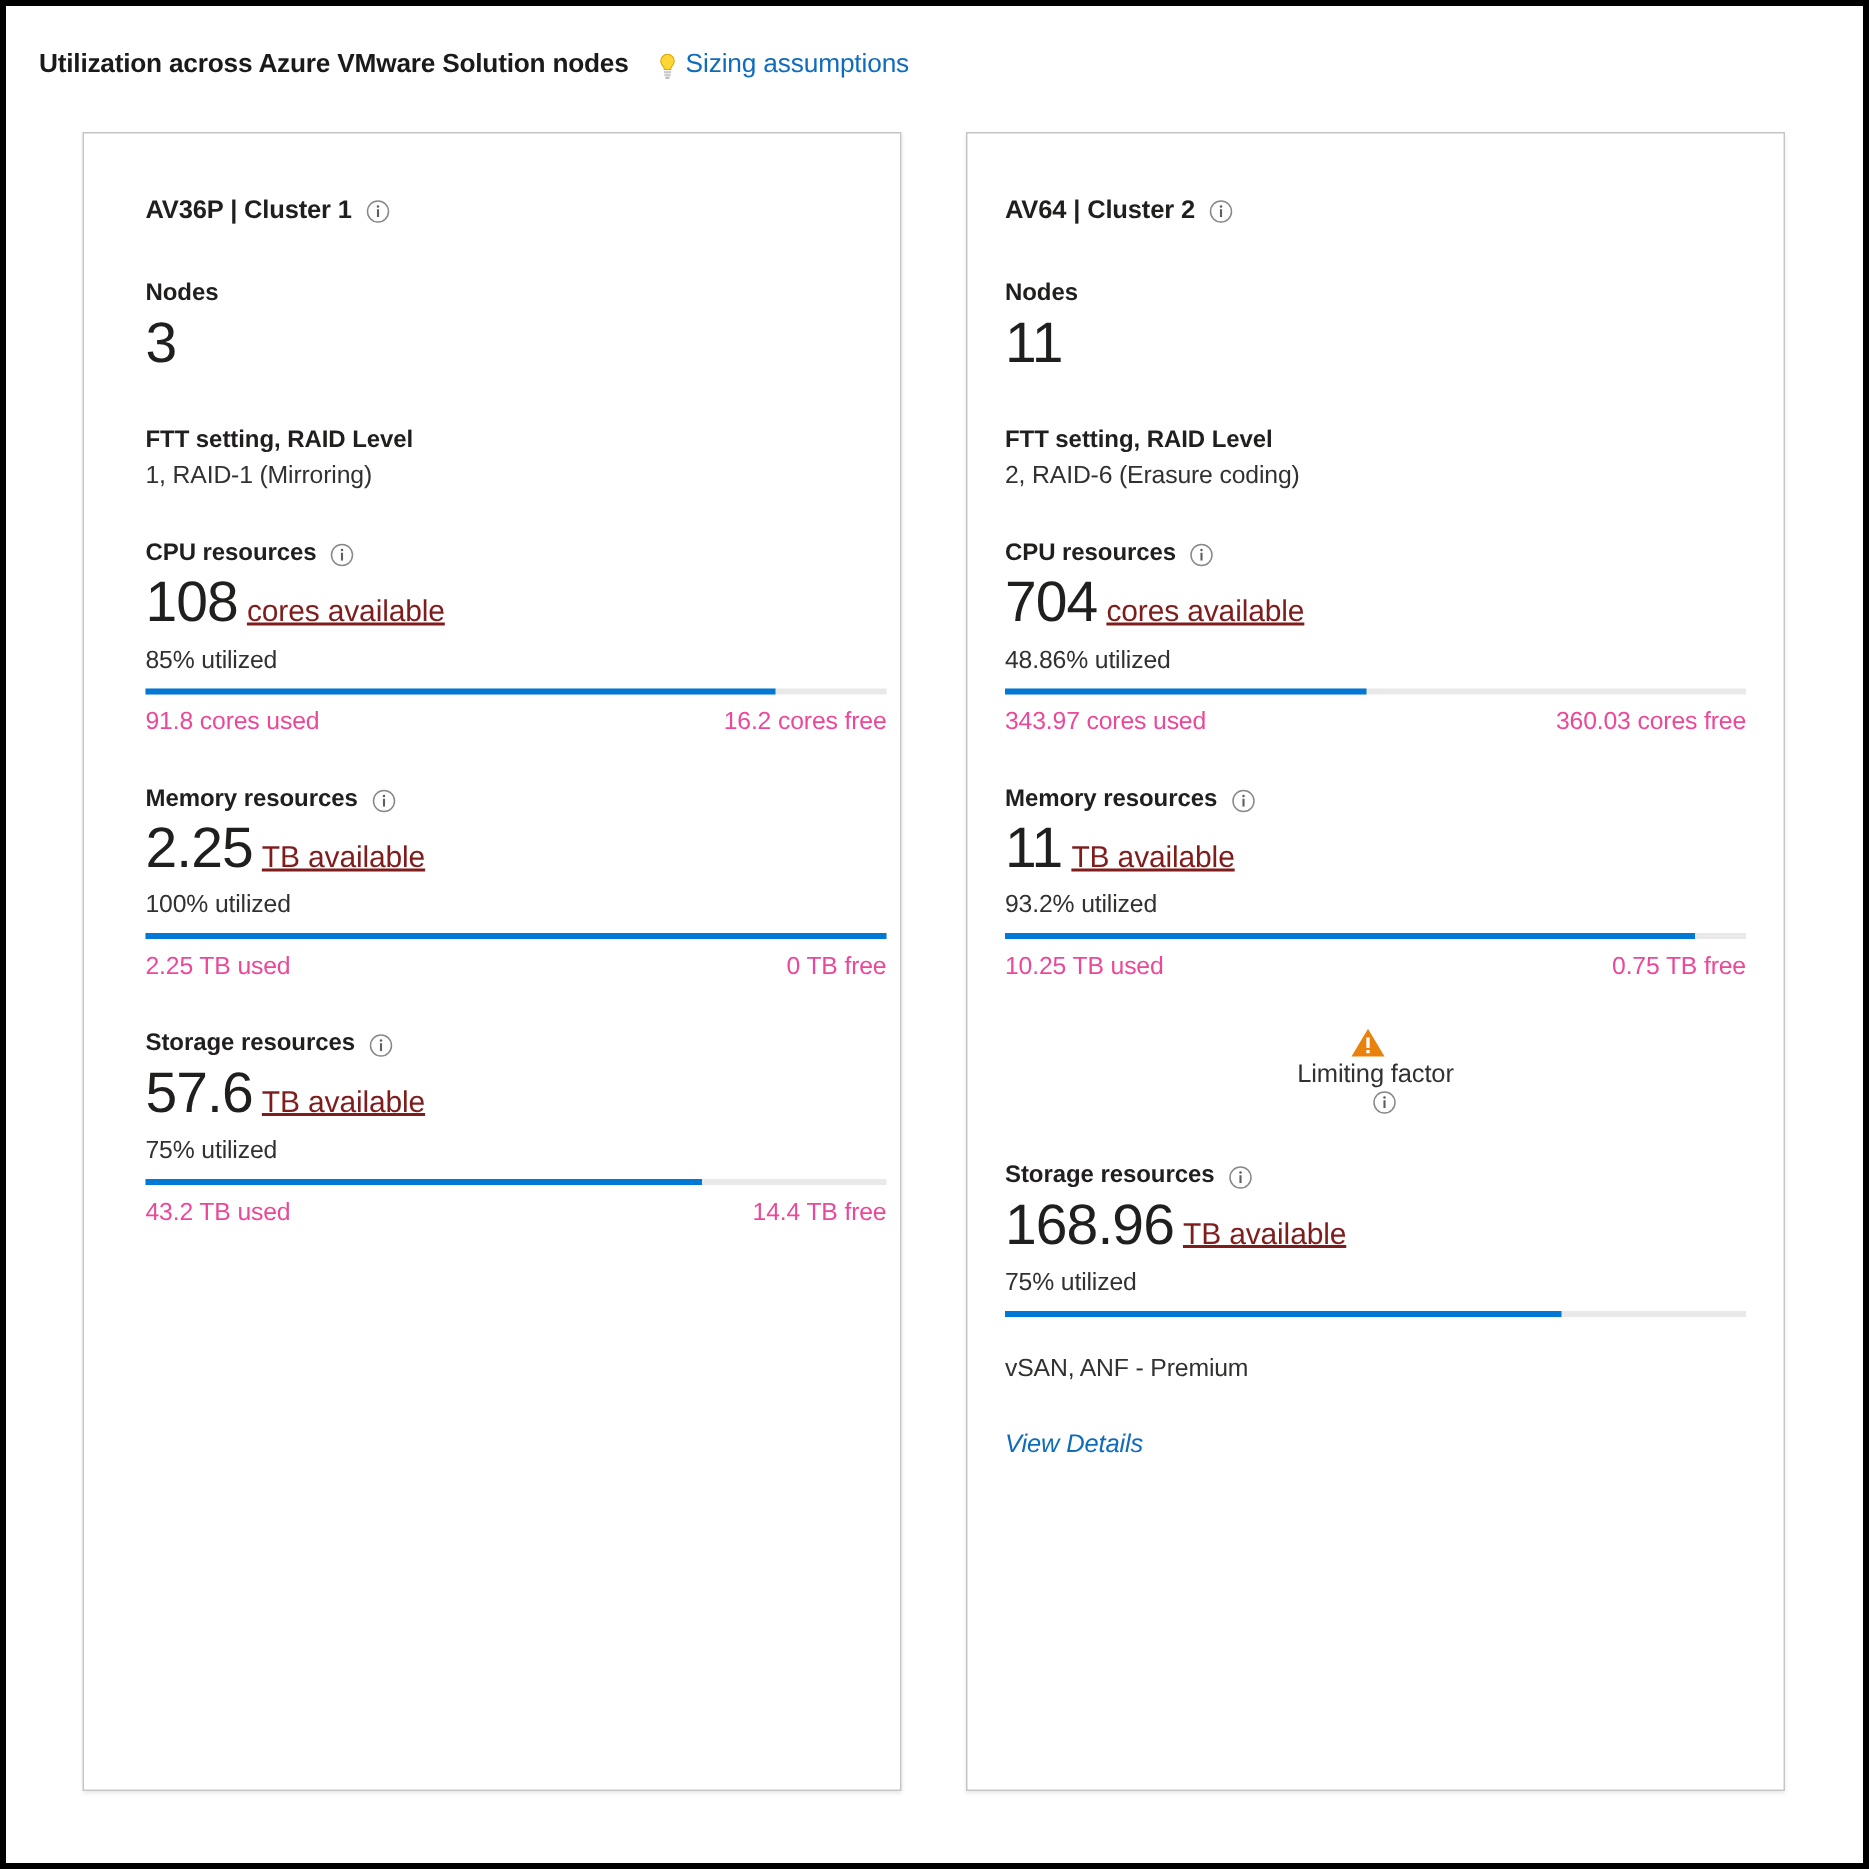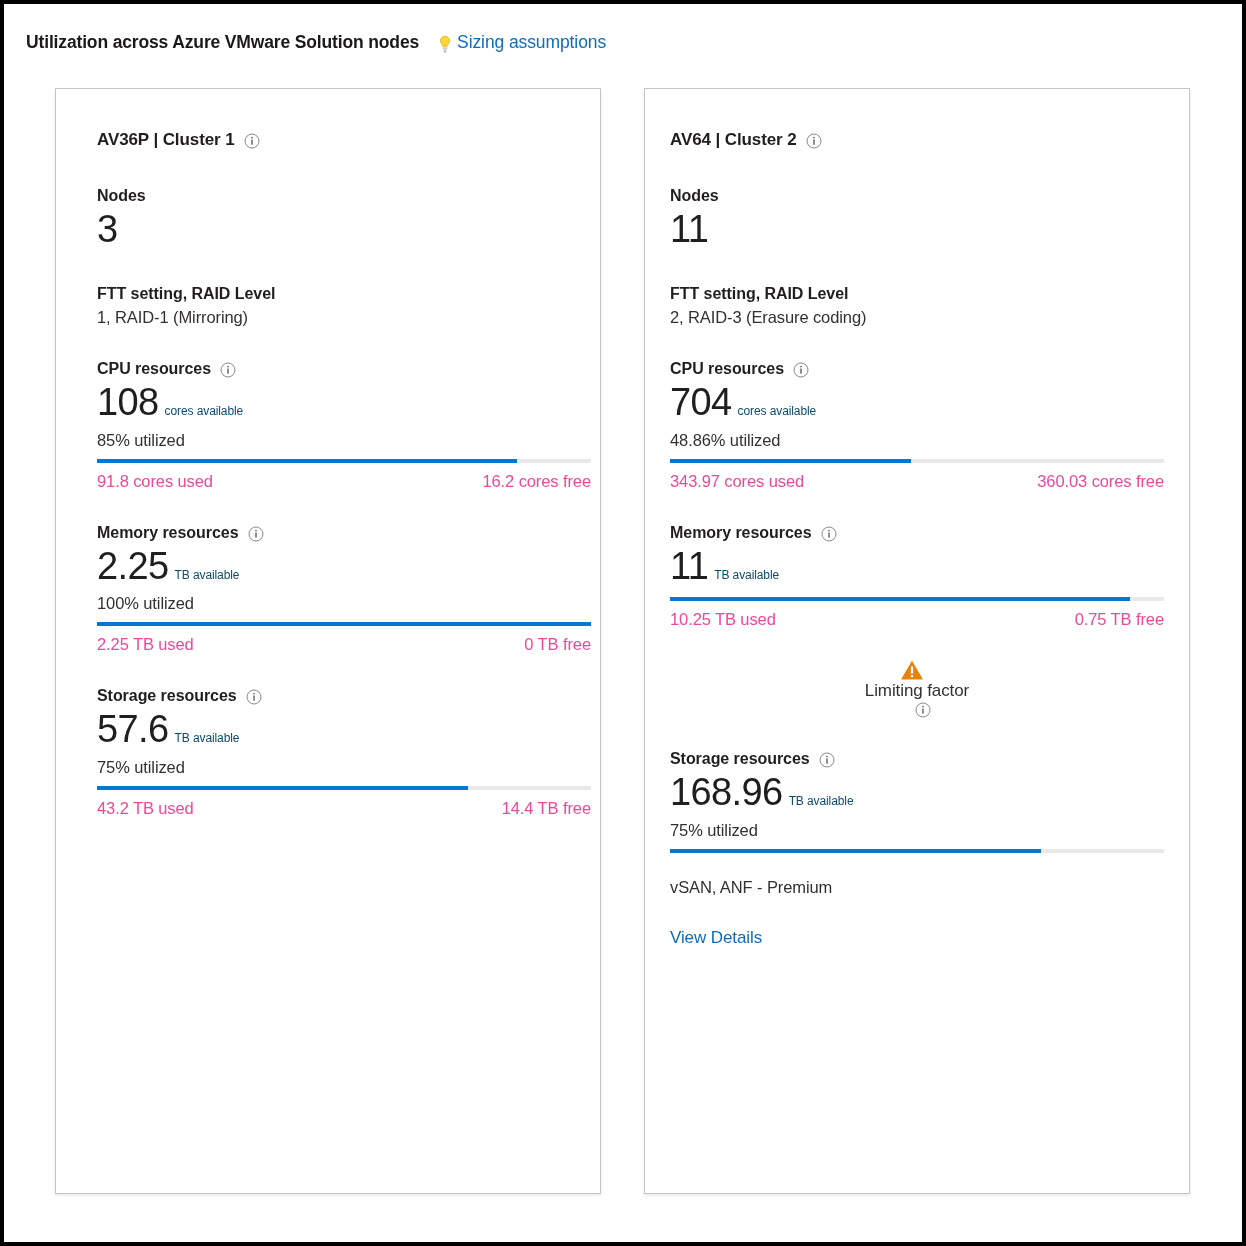--- a/index.html
+++ b/index.html
@@ -110,24 +110,25 @@
     margin-top: 3px;
   }
   .metric-value {
     font-size: 38px;
     font-weight: 350;
     color: #201f1e;
     letter-spacing: -0.6px;
     line-height: 1.15;
   }
   .metric-unit {
-    font-size: 12px;
-    color: #0c4a6e;
+    font-size: 20px;
+    color: #7f1d1d;
     margin-left: 6px;
     letter-spacing: -0.1px;
+    text-decoration: underline;
   }
   .util-text {
     font-size: 16.5px;
     color: #323130;
     margin-top: 6px;
     letter-spacing: -0.1px;
   }
   .bar-track {
     position: relative;
     height: 4px;
@@ -175,20 +176,21 @@
     margin-top: 25px;
     letter-spacing: -0.1px;
   }
   .view-details {
     font-size: 17px;
     color: #0f6cbd;
     margin-top: 31px;
     cursor: pointer;
     display: inline-block;
     letter-spacing: -0.1px;
+    font-style: italic;
   }
 </style>
 </head>
 <body>
 
 <div class="page">
 
   <div class="header">
     <span class="header-title">Utilization across Azure VMware Solution nodes</span>
     <span class="sizing-link">
@@ -312,21 +314,21 @@
               <circle cx="8" cy="4.6" r="0.85" fill="#605e5c"></circle>
               <rect x="7.3" y="6.5" width="1.4" height="5.2" fill="#605e5c"></rect>
             </svg>
           </span>
         </div>
 
         <div class="label-bold nodes-label">Nodes</div>
         <div class="big-plain">11</div>
 
         <div class="label-bold ftt-label">FTT setting, RAID Level</div>
-        <div class="ftt-value">2, RAID-3 (Erasure coding)</div>
+        <div class="ftt-value">2, RAID-6 (Erasure coding)</div>
 
         <div class="res-section">
           <div class="label-bold res-heading">
             <span>CPU resources</span>
             <span class="info-icon">
               <svg viewBox="0 0 16 16" width="16" height="16">
                 <circle cx="8" cy="8" r="7" fill="none" stroke="#8a8886" stroke-width="1"></circle>
                 <circle cx="8" cy="4.6" r="0.85" fill="#605e5c"></circle>
                 <rect x="7.3" y="6.5" width="1.4" height="5.2" fill="#605e5c"></rect>
               </svg>
@@ -354,20 +356,21 @@
                 <circle cx="8" cy="8" r="7" fill="none" stroke="#8a8886" stroke-width="1"></circle>
                 <circle cx="8" cy="4.6" r="0.85" fill="#605e5c"></circle>
                 <rect x="7.3" y="6.5" width="1.4" height="5.2" fill="#605e5c"></rect>
               </svg>
             </span>
           </div>
           <div class="metric-row">
             <span class="metric-value">11</span>
             <span class="metric-unit">TB available</span>
           </div>
+          <div class="util-text">93.2% utilized</div>
           <div class="bar-track">
             <div class="bar-fill" style="width: 93.2%;"></div>
           </div>
           <div class="used-free">
             <span>10.25 TB used</span>
             <span>0.75 TB free</span>
           </div>
         </div>
 
         <div class="limiting">

